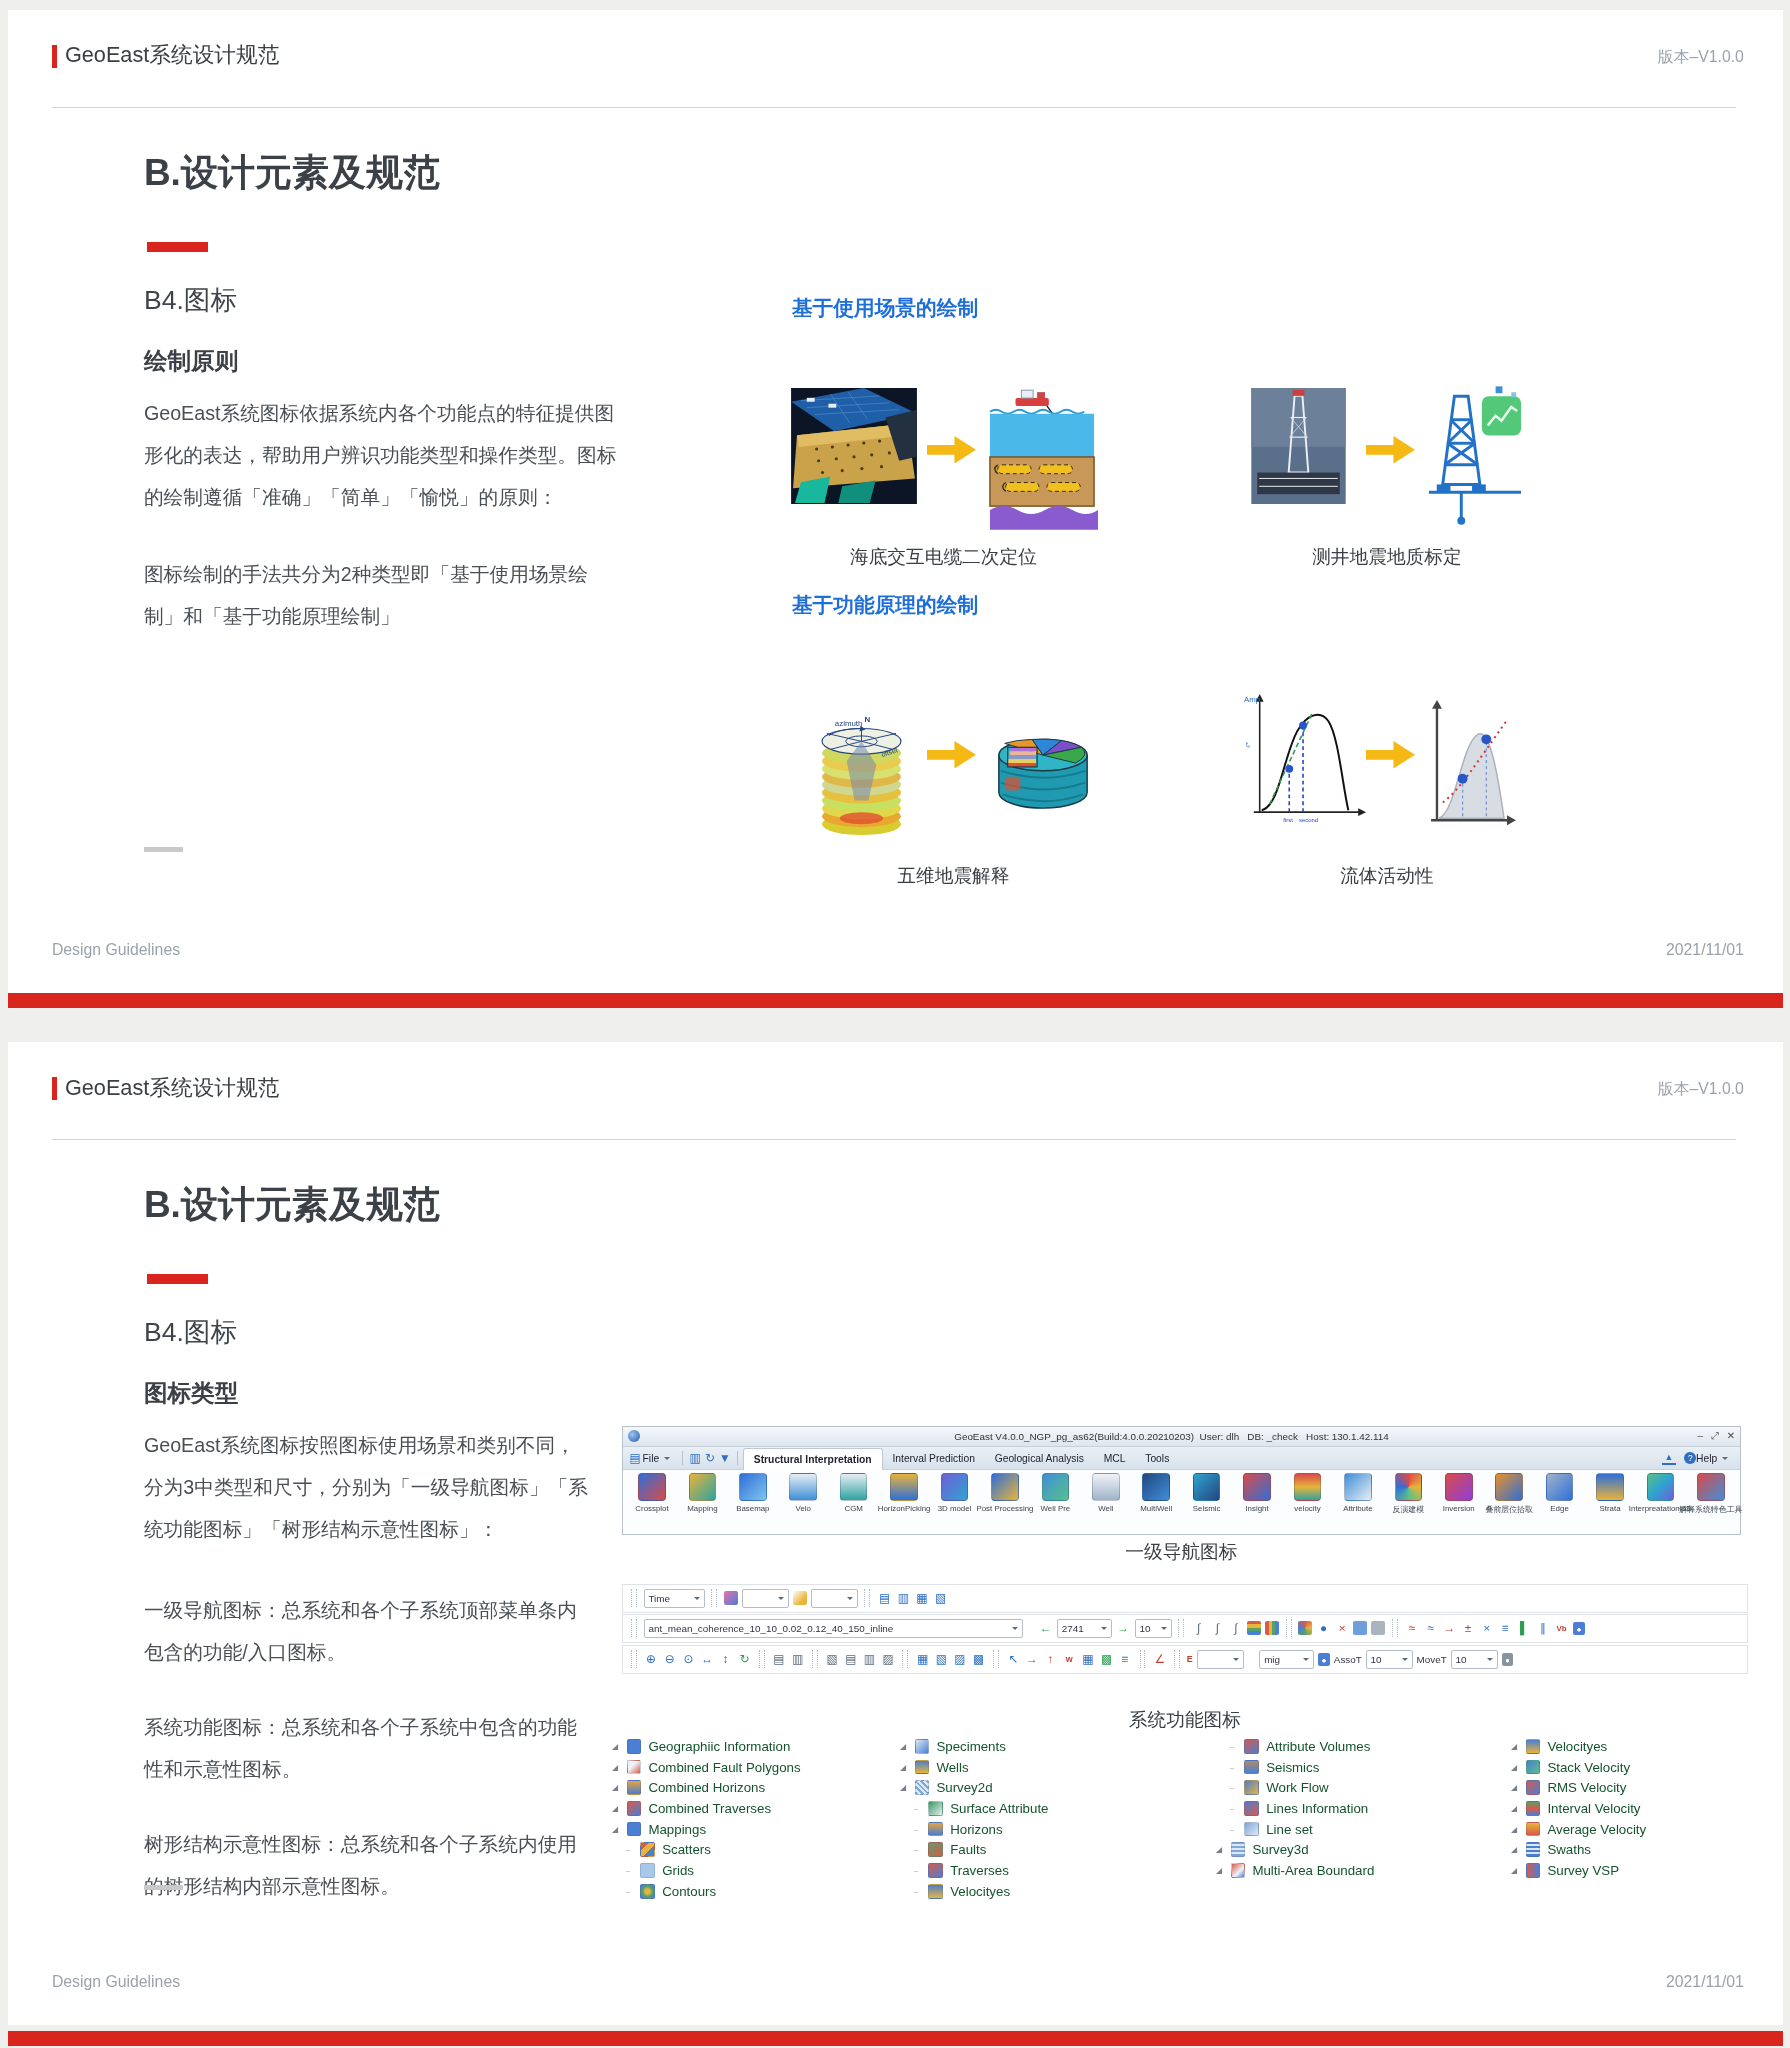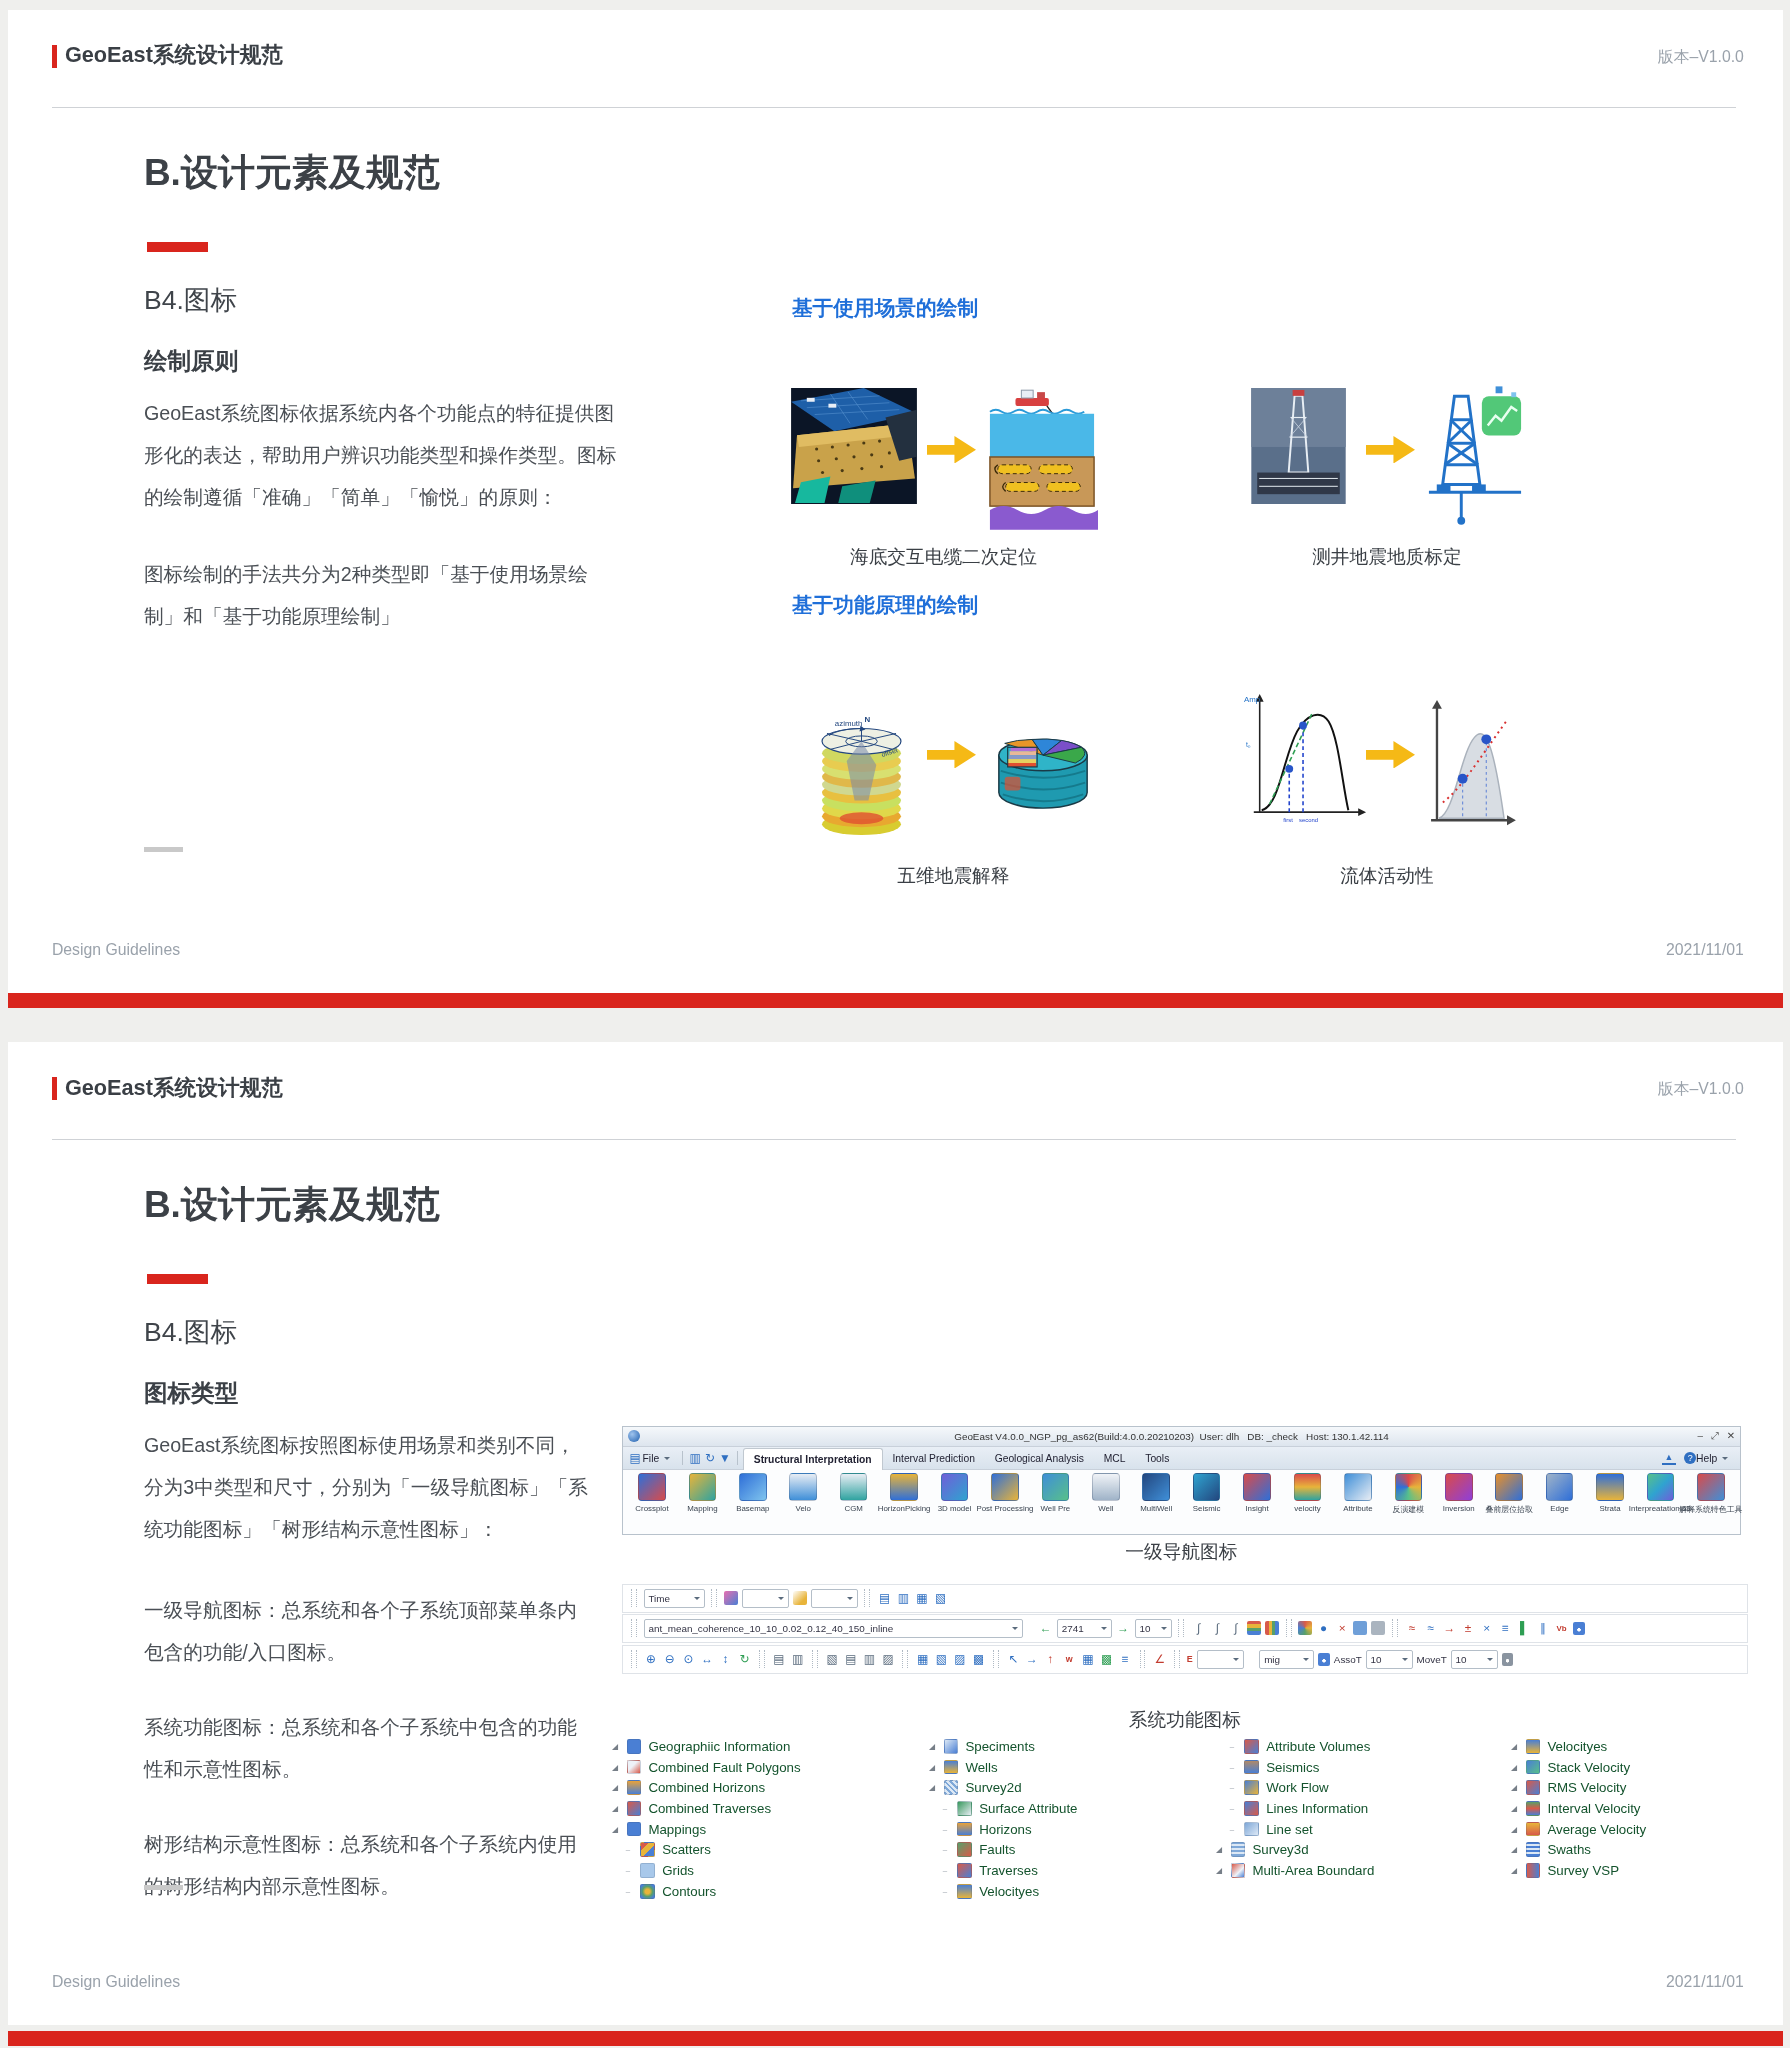--- a/index.html
+++ b/index.html
@@ -7,21 +7,21 @@
        font-family:"Liberation Sans","DejaVu Sans",sans-serif;}
   .page{position:absolute;left:7.9px;width:1775px;height:983px;background:#ffffff;}
   #page1{top:9.9px}
   #page2{top:1042px}
   .redbar{position:absolute;left:7.9px;width:1775px;height:14.8px;background:#d9251d}
   #redbar1{top:993px}
   #redbar2{top:2031px}
   .abs{position:absolute}
   
   .hdr-accent{left:44px;top:35px;width:4.9px;height:22.7px;background:#d9251d}
-  .hdr-title{left:57px;top:30.5px;font-size:21.7px;font-weight:700;color:#3a3f45}
+  .hdr-title{left:57px;top:30.5px;font-size:21.7px;font-weight:400;color:#3a3f45}
   .hdr-version{right:39px;top:37px;font-size:15.8px;color:#9aa2ab}
   .hdr-line{left:44px;right:47px;top:97px;border-top:1px solid #cfd2d6;height:0}
   .big-title{left:136px;top:138px;font-size:37px;font-weight:700;color:#3c4147}
   .red-underline{left:139px;top:232px;width:61px;height:9.9px;background:#d9251d}
   .sub-section{left:136px;top:272px;font-size:26.6px;color:#3f444a}
   .block-title{left:136px;top:335px;font-size:23.6px;font-weight:700;color:#3b4046}
   .body-text{left:136px;top:382px;width:475px;font-size:19.7px;line-height:42px;color:#4a4f55}
   .body-text p{margin:0 0 35px 0;white-space:pre-line}
   .dash{left:136px;top:837px;width:39px;height:4.9px;background:#c9c9c9}
   .foot-left{left:44px;top:931px;font-size:15.8px;color:#9aa2ab}
@@ -73,21 +73,21 @@
   .sq-bars{background:linear-gradient(90deg,#d85a4a 0 25%,#e8b43a 25% 50%,#58a06a 50% 75%,#4a7fd4 75%)}
   .sq-conic{background:conic-gradient(#d85a4a,#e8b43a,#58a06a,#4a7fd4,#d85a4a)}
   .sq-doc{background:#6f9fd8}.sq-gray{background:#aab4bf}
   .lock{width:11.8px;height:12.8px;border-radius:2px;background:radial-gradient(circle at 50% 60%,#fff 1.5px,#4a7fd4 2px);flex:0 0 auto}
   .lock.gray{background:radial-gradient(circle at 50% 60%,#fff 1.5px,#8a94a0 2px)}
   .lbl{flex:0 0 auto;color:#334}
   .e-ic{font-size:8.9px;font-weight:700;color:#c23b2e;flex:0 0 auto}
   .gap8{width:7.9px;flex:0 0 auto}
   
   .tree-col{top:694px;font-size:13.3px;color:#14532d;width:286px}
-  #tc1{left:604px}#tc2{left:921px}#tc3{left:1208px}#tc4{left:1503px}
+  #tc1{left:604px}#tc2{left:892px}#tc3{left:1208px}#tc4{left:1503px}
   .titem{height:20.7px;display:flex;align-items:center}
   .titem .exp{width:13.8px;color:#777f88;font-size:7.9px;text-align:left}
   .titem.lvl0 .exp::before{content:"◢"}
   .titem.lvl1{padding-left:13.8px}
   .titem.lvl1 .exp::before{content:"–";color:#9aa2ab}
   .ticon{width:12.8px;height:12.8px;border-radius:2px;margin:0 6.9px 0 1px;flex:0 0 auto;border:1px solid rgba(60,80,110,.2)}
   .sec-caption{font-size:18.7px;color:#3a3f45;text-align:center}
 </style>
 </head>
 <body>

